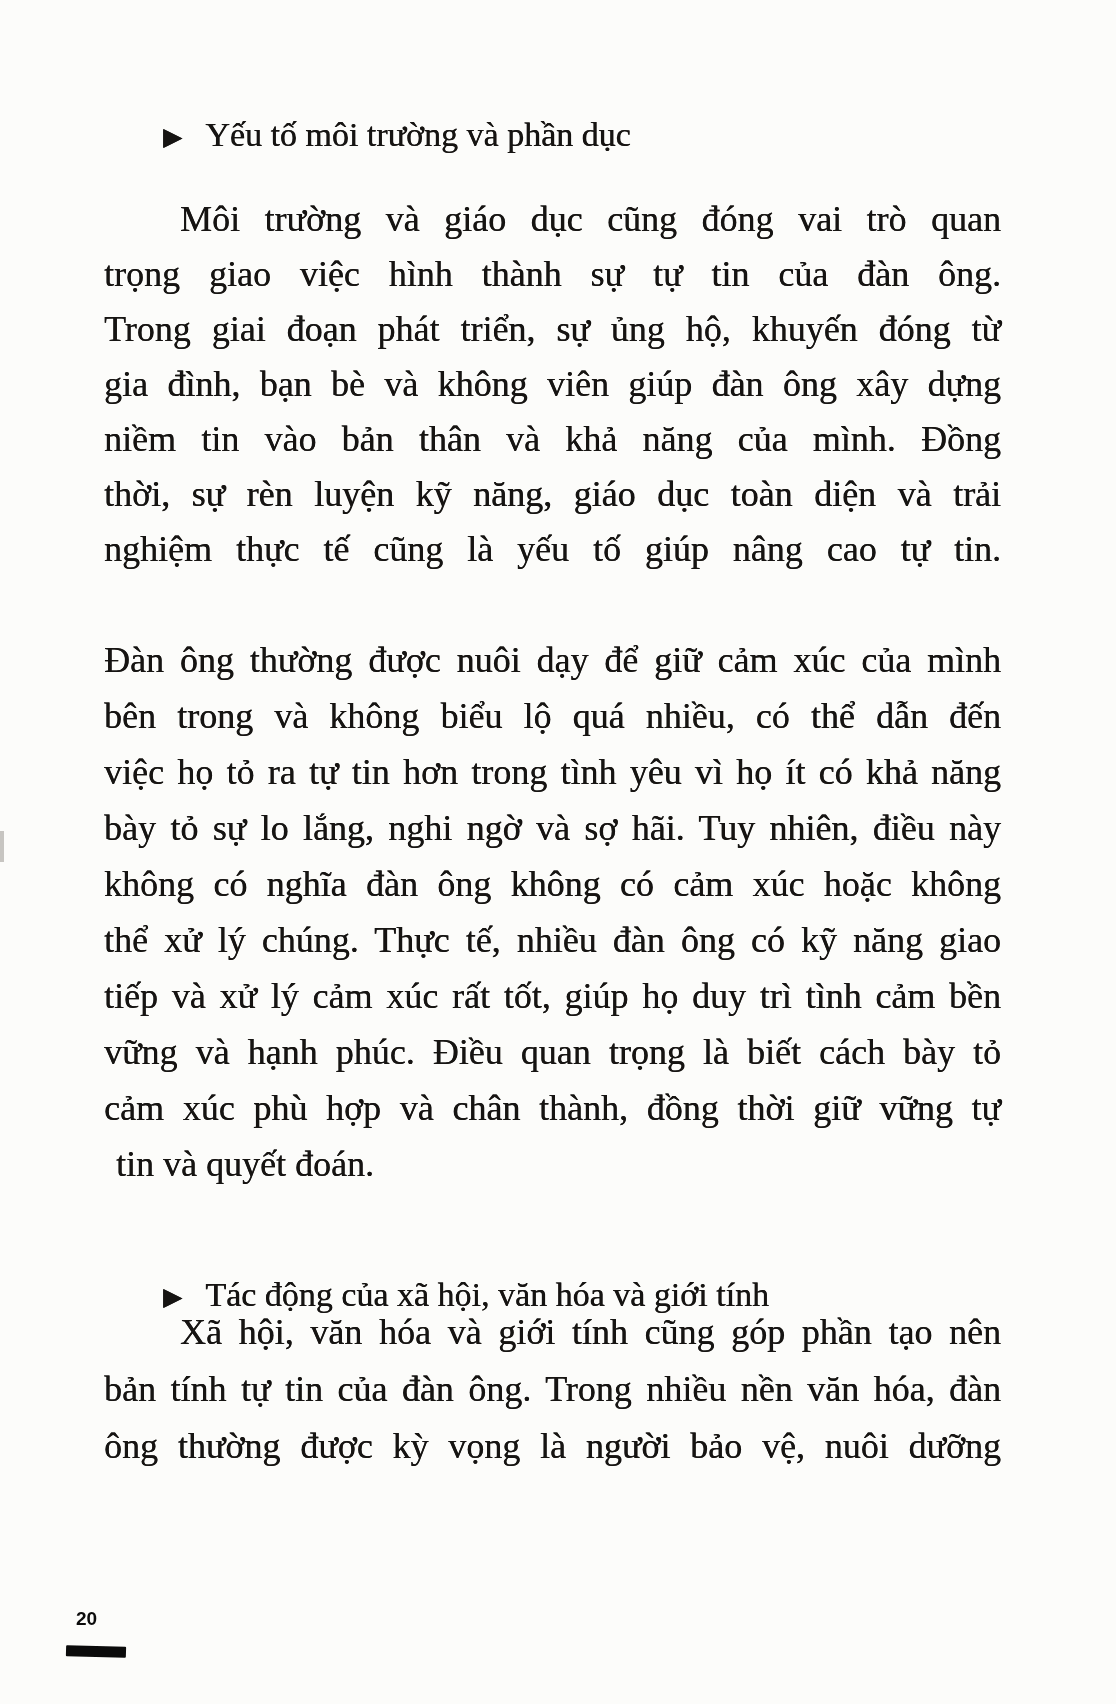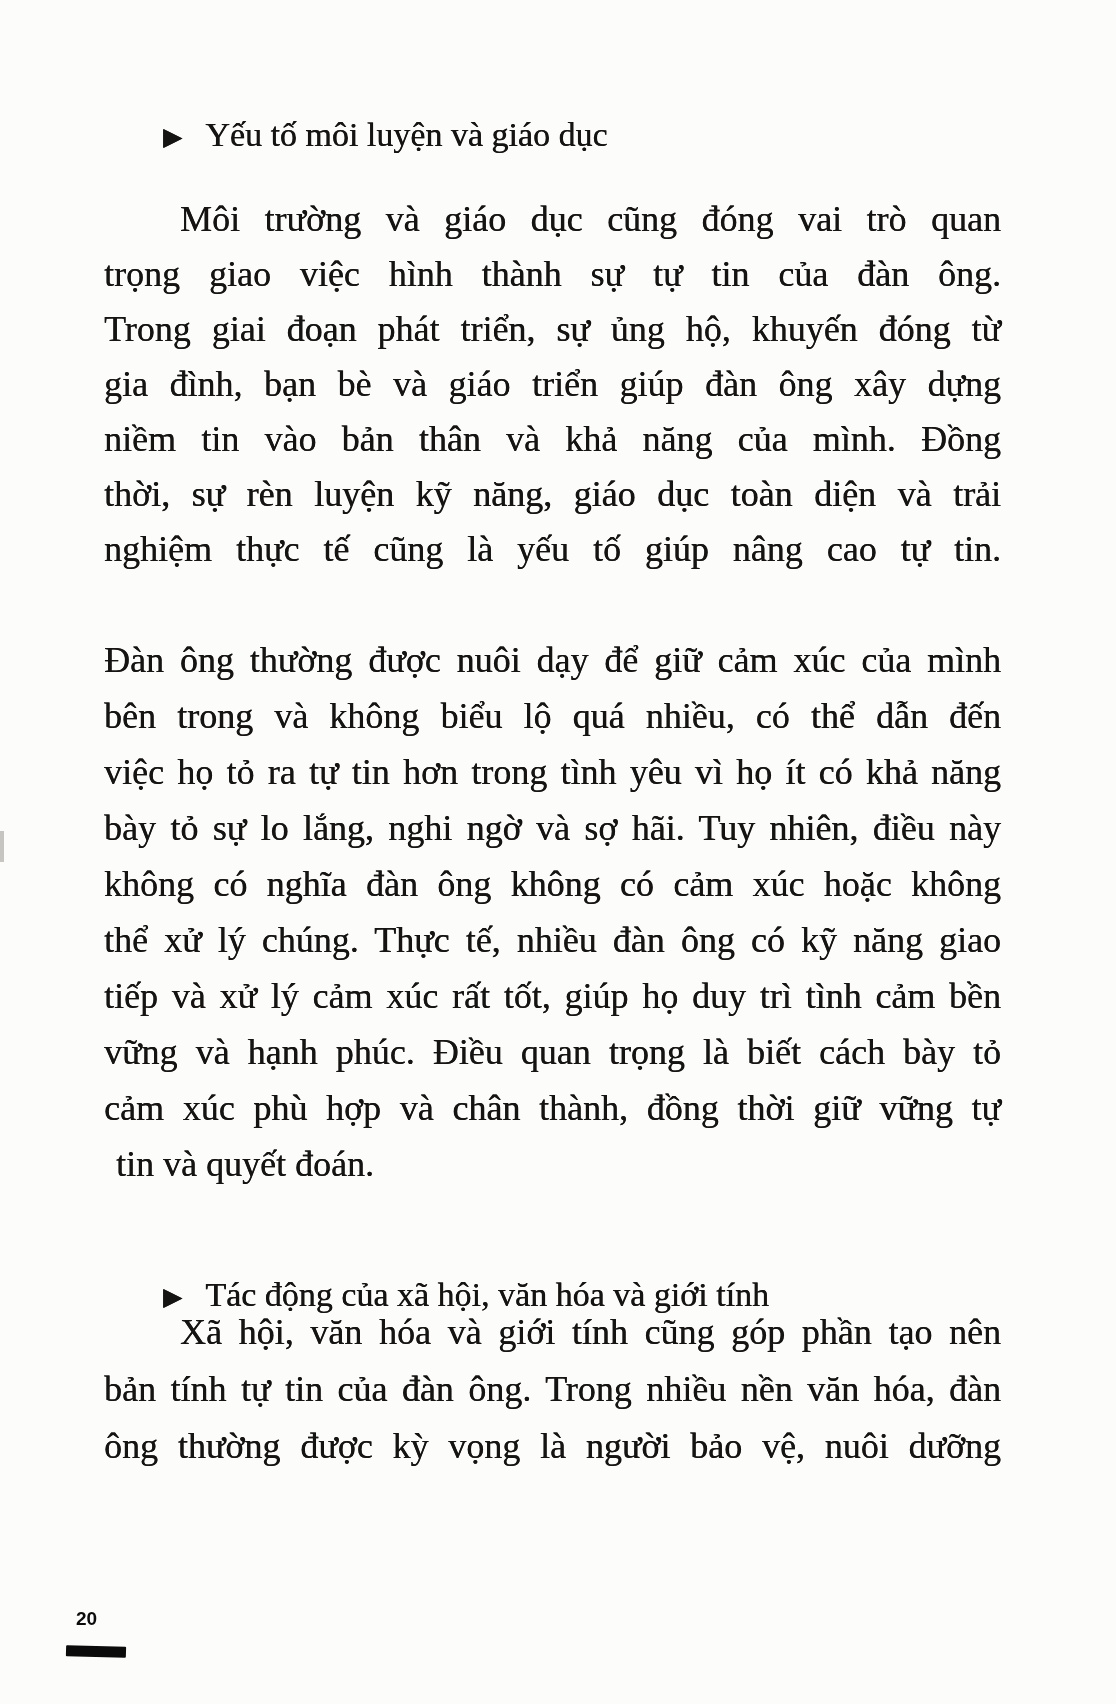--- a/index.html
+++ b/index.html
@@ -81,28 +81,28 @@
     background: #c7c5c1;
   }
 </style>
 </head>
 <body>
 
 <div class="page">
 
   <div class="heading h1">
     <span class="marker">▶</span>
-    <span>Yếu tố môi luyện và giáo dục</span>
+    <span>Yếu tố môi trường và phần dục</span>
   </div>
 
   <div class="para p1">
     <div class="line indent">Môi trường và giáo dục cũng đóng vai trò quan</div>
     <div class="line">trọng giao việc hình thành sự tự tin của đàn ông.</div>
     <div class="line">Trong giai đoạn phát triển, sự ủng hộ, khuyến đóng từ</div>
-    <div class="line">gia đình, bạn bè và giáo triển giúp đàn ông xây dựng</div>
+    <div class="line">gia đình, bạn bè và không viên giúp đàn ông xây dựng</div>
     <div class="line">niềm tin vào bản thân và khả năng của mình. Đồng</div>
     <div class="line">thời, sự rèn luyện kỹ năng, giáo dục toàn diện và trải</div>
     <div class="line">nghiệm thực tế cũng là yếu tố giúp nâng cao tự tin.</div>
   </div>
 
   <div class="para p2">
     <div class="line">Đàn ông thường được nuôi dạy để giữ cảm xúc của mình</div>
     <div class="line">bên trong và không biểu lộ quá nhiều, có thể dẫn đến</div>
     <div class="line">việc họ tỏ ra tự tin hơn trong tình yêu vì họ ít có khả năng</div>
     <div class="line">bày tỏ sự lo lắng, nghi ngờ và sợ hãi. Tuy nhiên, điều này</div>

